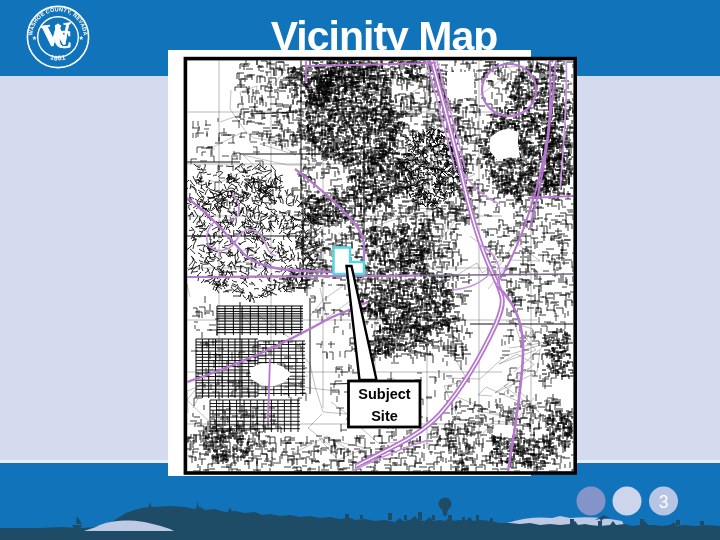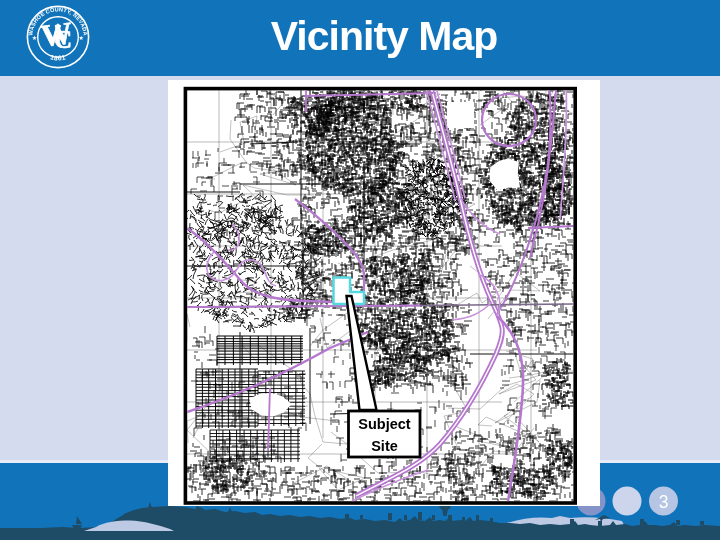--- a/index.html
+++ b/index.html
@@ -1,16 +1,16 @@
 <!DOCTYPE html>
 <html><head><meta charset="utf-8"><style>
 html,body{margin:0;padding:0;width:720px;height:540px;overflow:hidden;background:#d5dbee;font-family:"Liberation Sans",sans-serif}
 #top{position:absolute;left:0;top:0;width:720px;height:76px;background:#1174bb}
 #title{position:absolute;left:0;top:13px;width:768px;text-align:center;color:#fff;font-size:41px;font-weight:bold;letter-spacing:-1px}
-#panel{position:absolute;left:168px;top:80px;width:432px;height:426px;background:#fff}
+#panel{position:absolute;left:168px;top:50px;width:363px;height:426px;background:#fff}
 </style></head>
 <body>
 <div id="top"></div>
 <svg width="76" height="76" viewBox="0 0 76 76" style="position:absolute;left:20px;top:-1px">
 <g fill="none" stroke="#fff">
 <circle cx="38" cy="38" r="30.6" stroke-width="1.6"></circle>
 <circle cx="38" cy="38" r="20.3" stroke-width="1.4"></circle>
 </g>
 <defs>
       <path id="arcT" d="M12.3 38 A25.7 25.7 0 1 1 63.7 38"></path>

